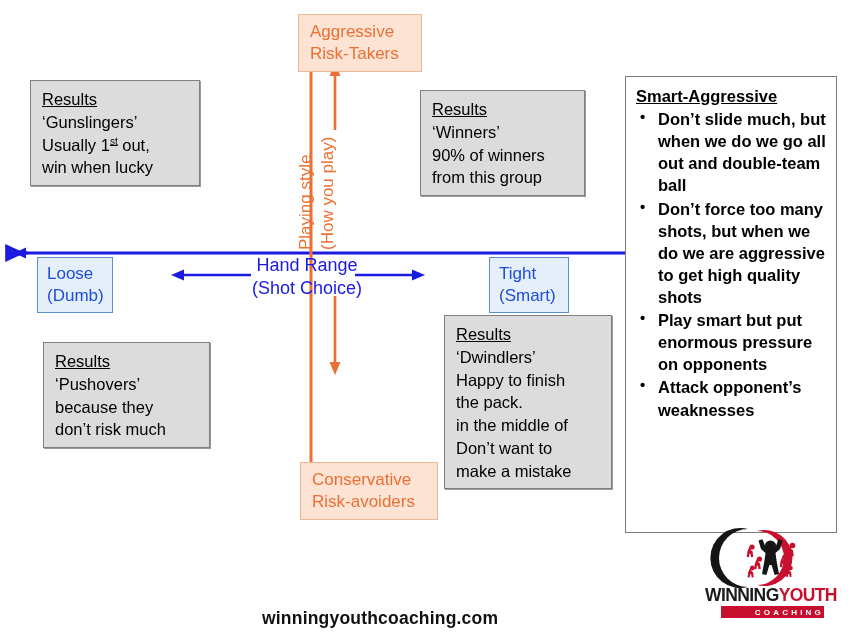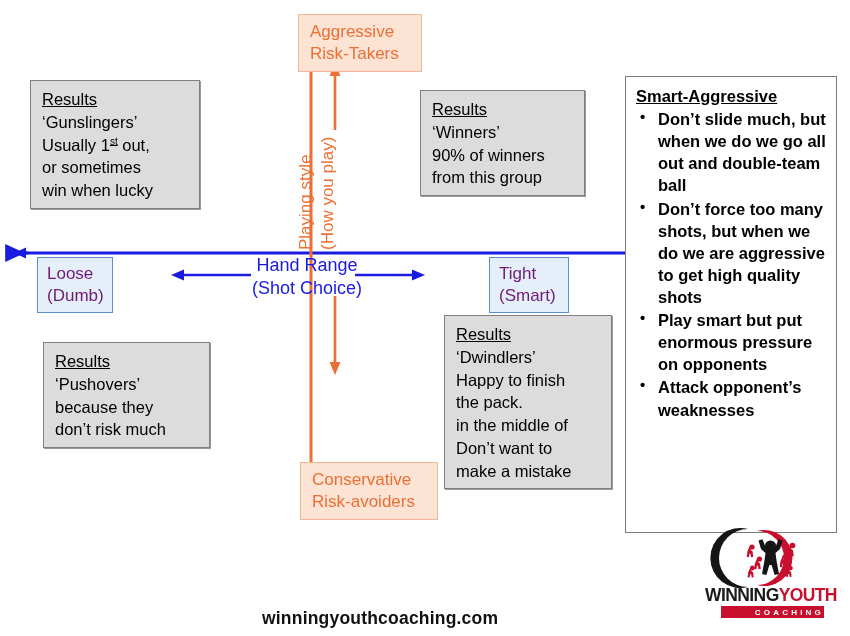--- a/index.html
+++ b/index.html
@@ -52,21 +52,21 @@
     line-height:1.28;
     padding:6px 10px 6px 11px;
     font-weight:500;
   }
   .orangebox .ln{display:block;white-space:nowrap;}
 
   
   .bluebox{
     background:#e4eff9;
     border:1px solid #5b8fd0;
-    color:#701a75;
+    color:#1d4ed8;
     font-size:17px;
     line-height:1.3;
     padding:5px 22px 5px 9px;
     font-weight:500;
   }
   .bluebox .ln{display:block;white-space:nowrap;}
 
   
   .axislabel{
     color:#1a1ae0;font-size:18px;font-weight:500;line-height:1.28;text-align:center;
@@ -174,21 +174,20 @@
 
   <div class="node bluebox" style="left:489px;top:257px;width:80px;">
     <span class="ln">Tight</span>
     <span class="ln">(Smart)</span>
   </div>
 
   <div class="node resbox" style="left:30px;top:80px;width:170px;">
     <span class="hdr">Results</span>
     <span class="ln">‘Gunslingers’</span>
     <span class="ln"><span>Usually 1</span><sup>st</sup><span> out,</span></span>
-    <span class="ln">or sometimes</span>
     <span class="ln">win when lucky</span>
   </div>
 
   <div class="node resbox" style="left:420px;top:90px;width:165px;">
     <span class="hdr">Results</span>
     <span class="ln">‘Winners’</span>
     <span class="ln">90% of winners</span>
     <span class="ln">from this group</span>
   </div>
 

